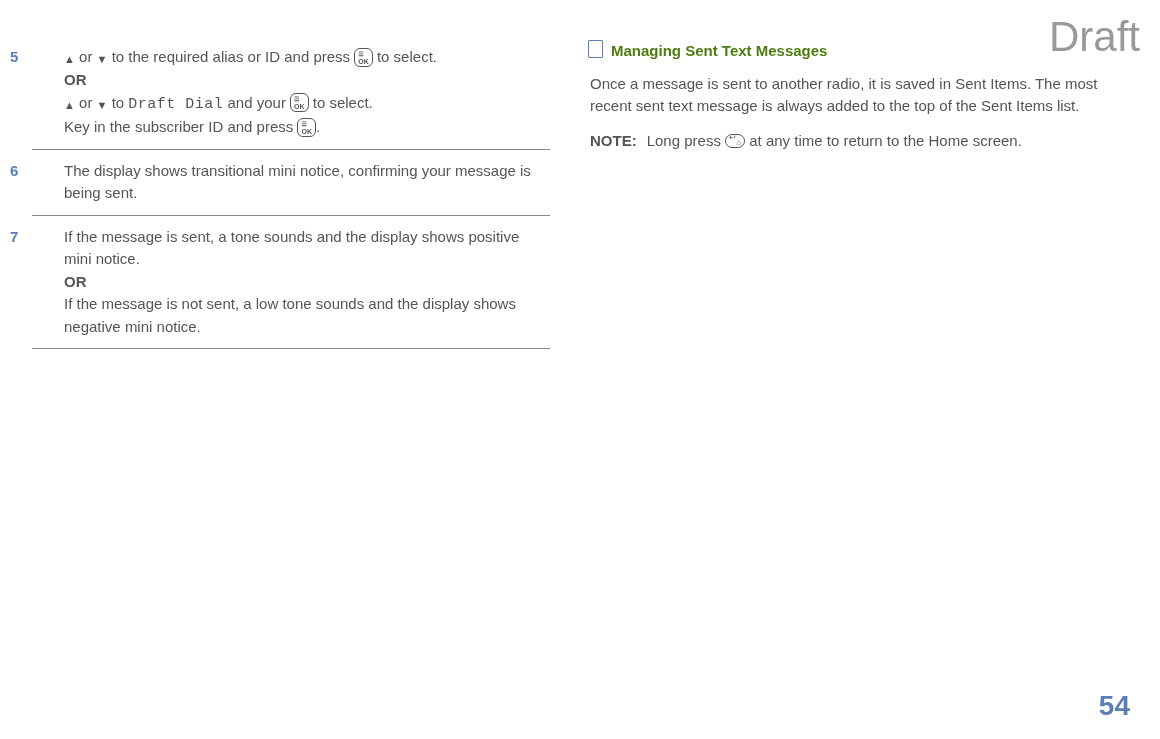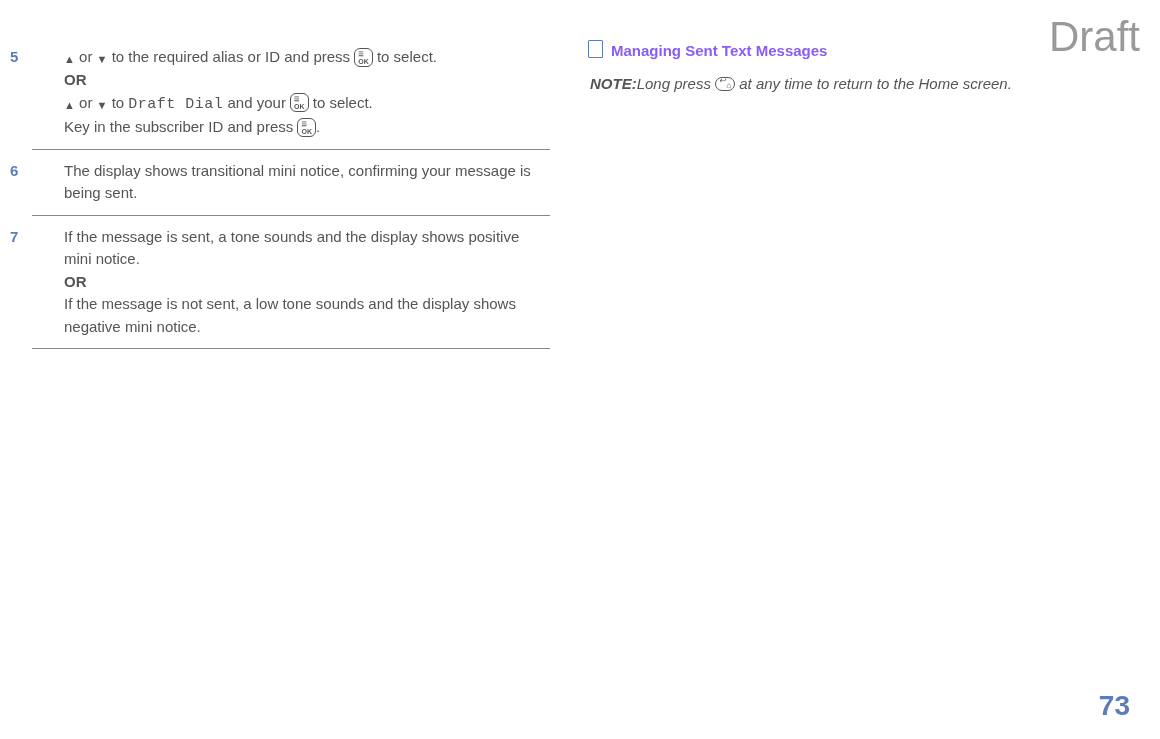--- a/index.html
+++ b/index.html
@@ -96,21 +96,21 @@
       right:3px;
       bottom:-2px;
       color:#555;
     }
     .monospace {
       font-family: "Courier New", monospace;
       letter-spacing: 0.5px;
     }
     .section-heading {
       font-weight: bold;
-      color: #8b5cf6;
+      color: #4d7c0f;
       display: flex;
       align-items: flex-start;
       gap: 8px;
       margin-bottom: 10px;
     }
     .doc-icon {
       display: inline-block;
       width: 13px;
       height: 16px;
       border: 1px solid #5b7fb5;
@@ -128,21 +128,21 @@
       height: 16px;
       border: 1px solid #5b7fb5;
       border-radius: 1px;
       background: #fff;
     }
     .para {
       margin-bottom: 12px;
     }
     .note-row {
       display: flex;
-      font-style: italic;
+      gap: 10px;
     }
     .note-label {
       font-weight: bold;
       color: #555;
       white-space: nowrap;
     }
     .note-body { flex:1; }
     .page-number {
       position: absolute;
       bottom: 12px;
@@ -196,22 +196,23 @@
     </div>
     <hr class="hr">
 
   </div>
 
   <div class="column">
     <div class="section-heading">
       <span class="doc-icon"></span>
       <span>Managing Sent Text Messages</span>
     </div>
+    <p class="para">Once a message is sent to another radio, it is saved in Sent Items. The most recent sent text message is always added to the top of the Sent Items list.</p>
     <div class="note-row">
       <div class="note-label">NOTE:</div>
       <div class="note-body">
         <span>Long press </span><span class="back-button"></span><span> at any time to return to the Home screen.</span>
       </div>
     </div>
   </div>
 </div>
 
-<div class="page-number">73</div>
+<div class="page-number">54</div>
 
 </body></html>

